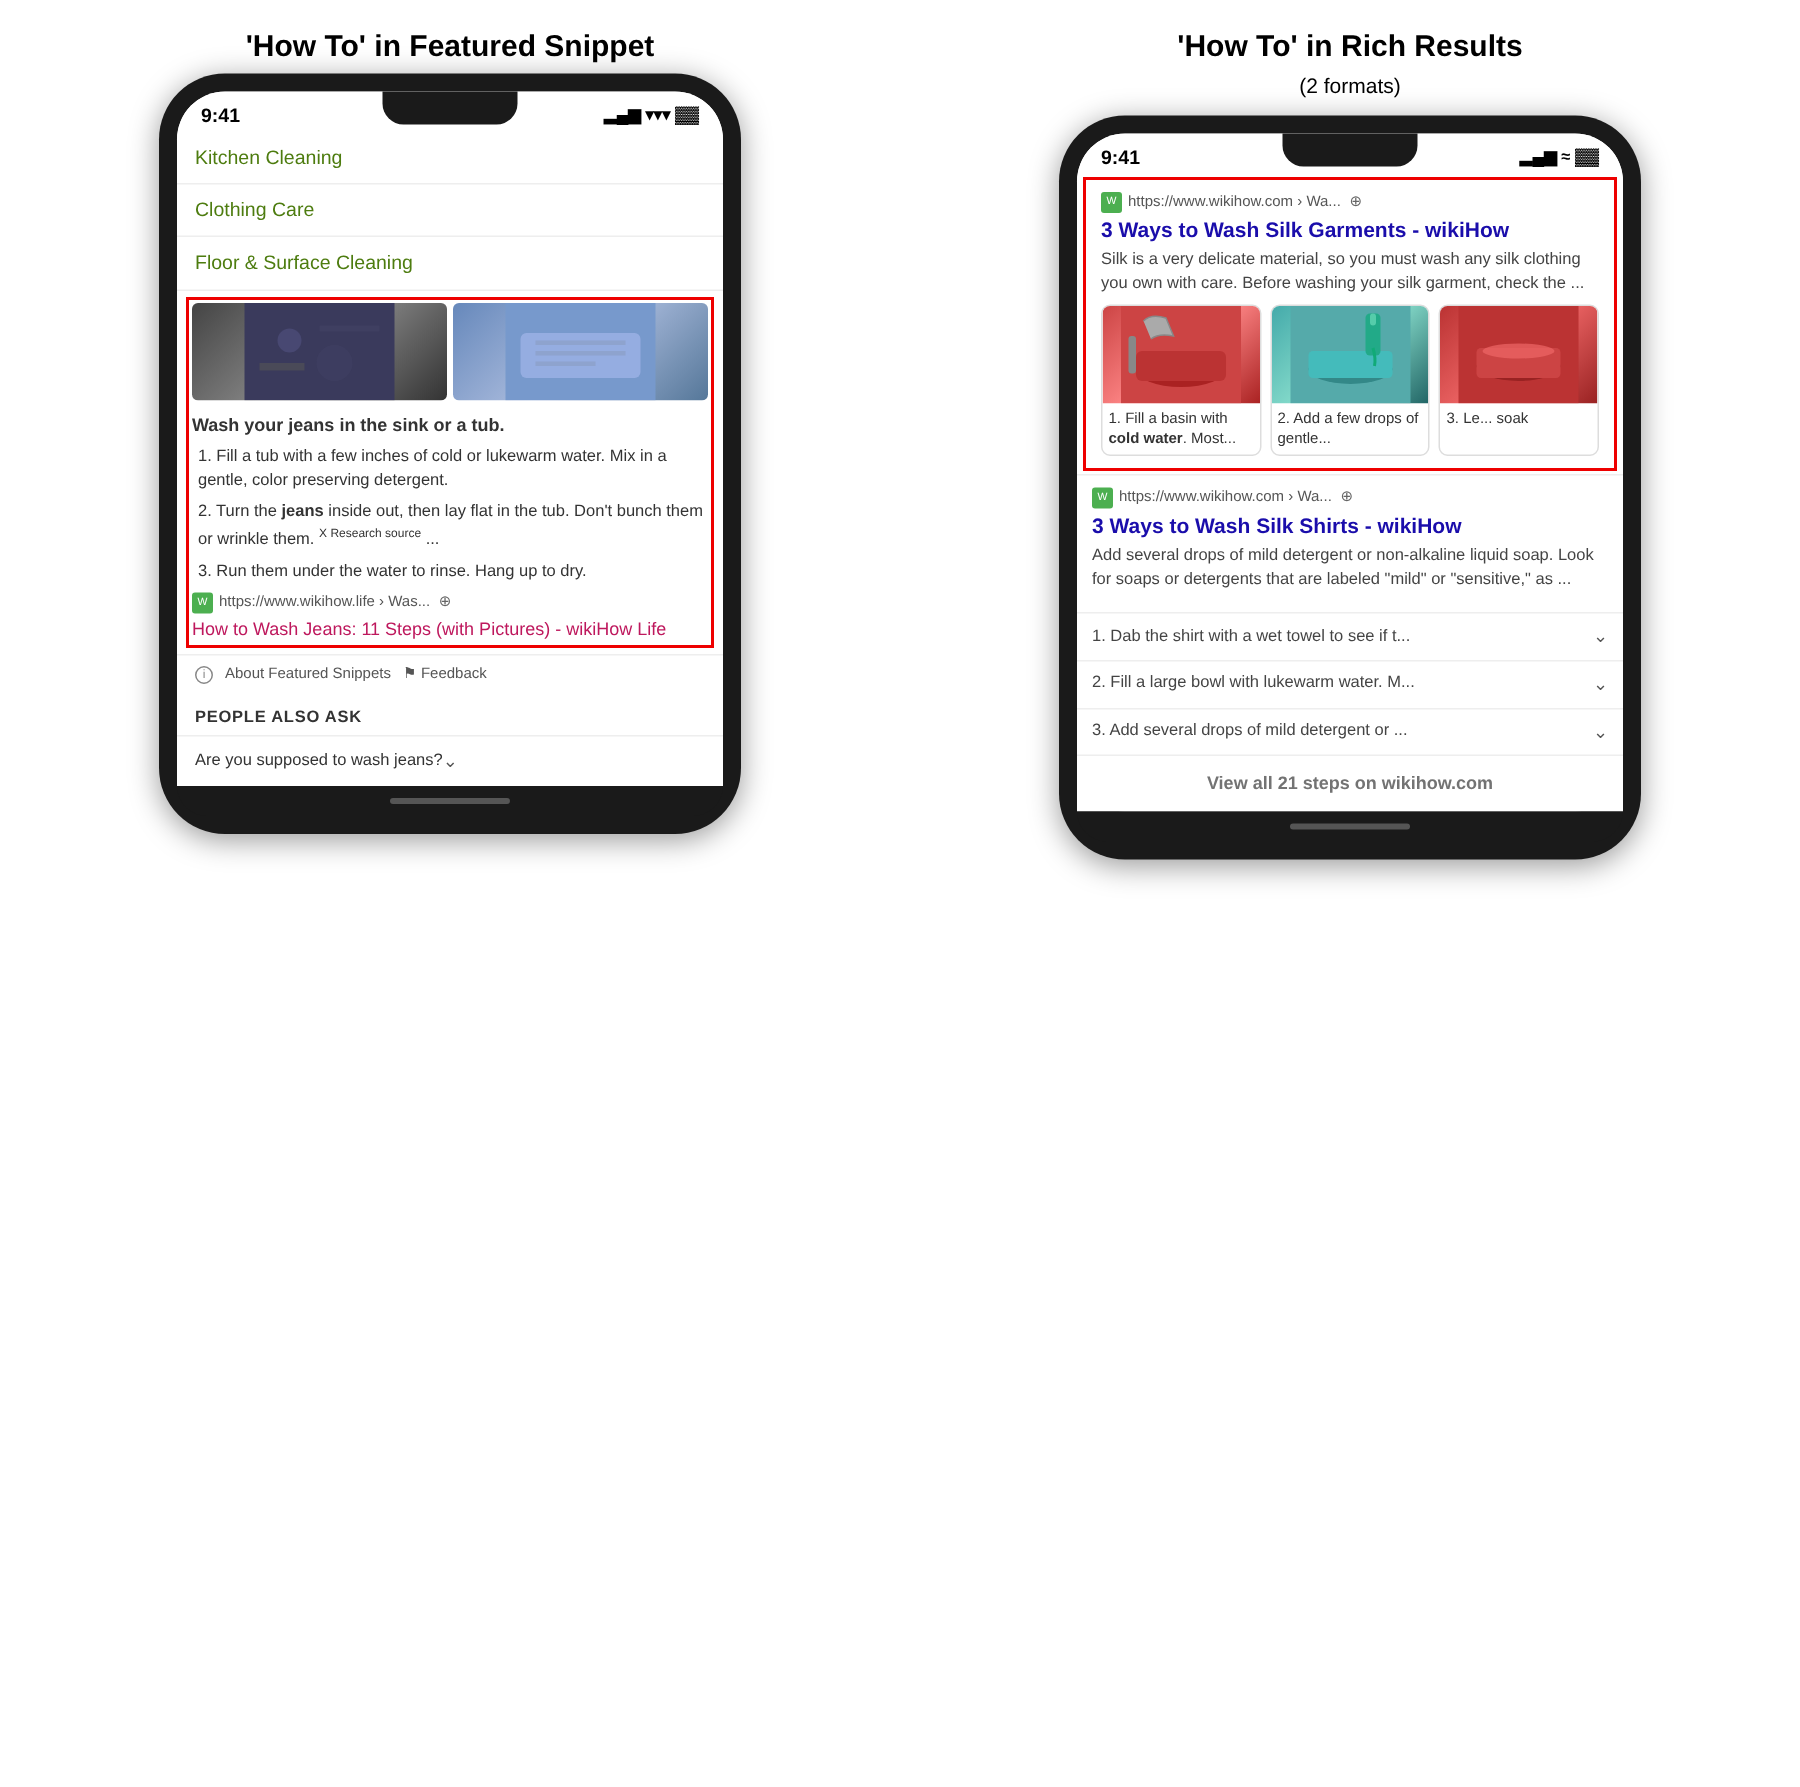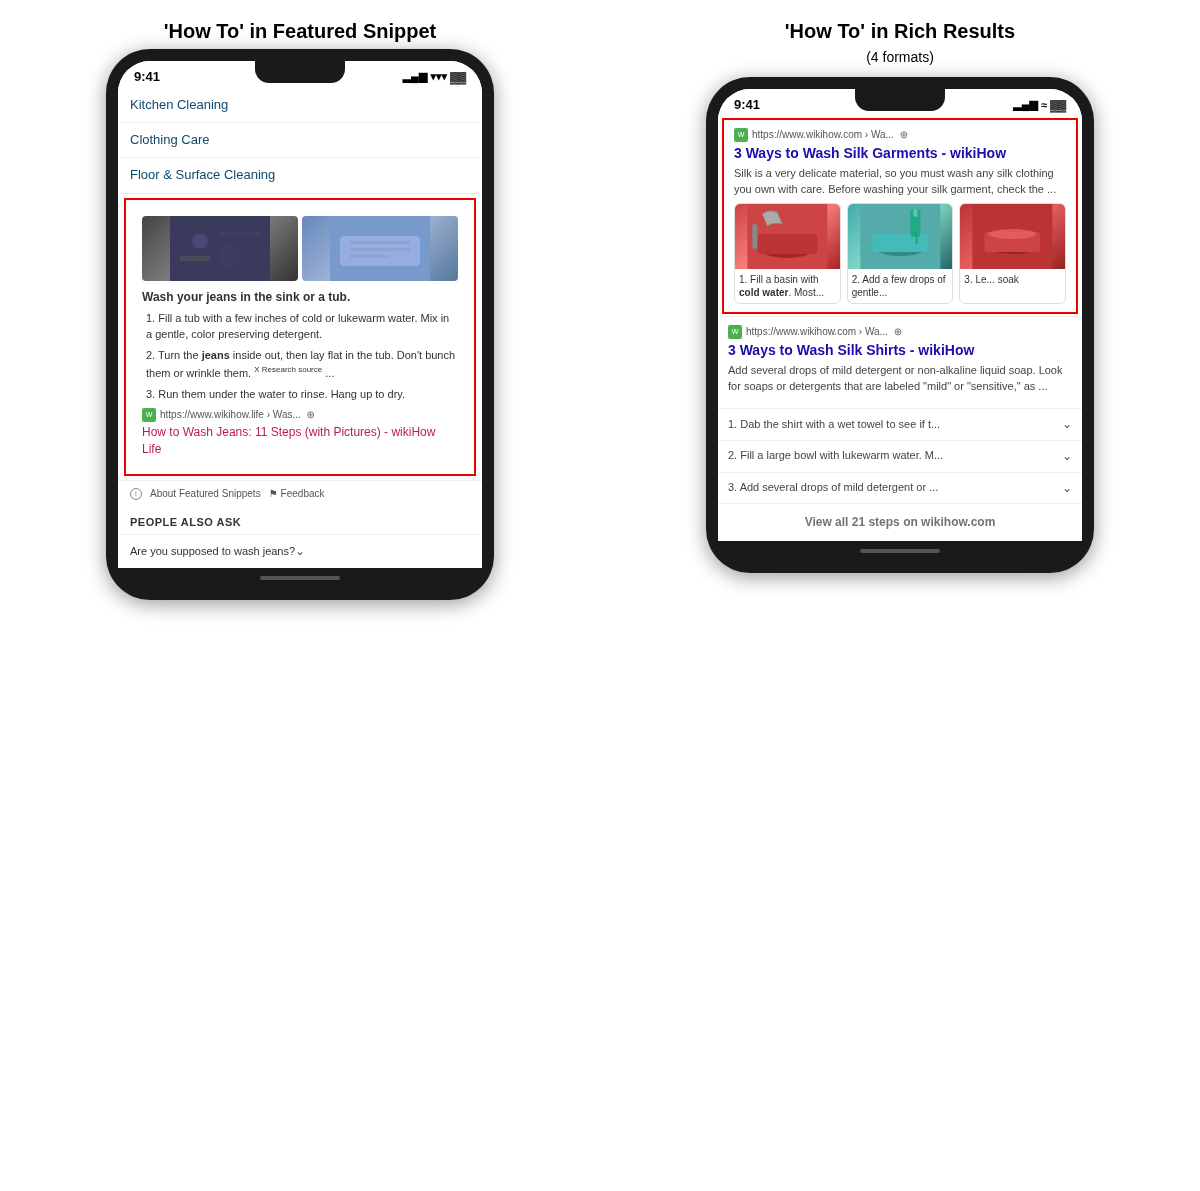--- a/index.html
+++ b/index.html
@@ -122,30 +122,30 @@
       overflow: hidden;
     }
 
     
     .search-result-item {
       padding: 8px 12px;
       border-bottom: 1px solid #eee;
     }
 
     .link-text {
-      color: #0c4a6e;
+      color: #4d7c0f;
       font-size: 13px;
       text-decoration: none;
       display: block;
     }
 
     .featured-snippet-box {
       border: 2.5px solid #e00;
       margin: 4px 6px;
-      padding: 16px;
+      padding: 2px;
       background: #fff;
     }
 
     .snippet-images {
       display: flex;
       gap: 4px;
       margin-bottom: 8px;
     }
 
     .snippet-image {
@@ -525,21 +525,21 @@
         </div>
       </div>
       <div class="phone-bottom">
         <div class="home-indicator"></div>
       </div>
     </div>
   </div>
 
   <div class="column">
     <div class="column-title">'How To' in Rich Results</div>
-    <div class="column-subtitle">(4 formats)</div>
+    <div class="column-subtitle">(2 formats)</div>
 
     <div class="phone-frame">
       <div class="notch"></div>
       <div class="phone-notch-area">
 
         <div class="phone-status-bar">
           <span>9:41</span>
           <div class="status-icons">
             <span>▂▄▆</span>
             <span>≈</span>

